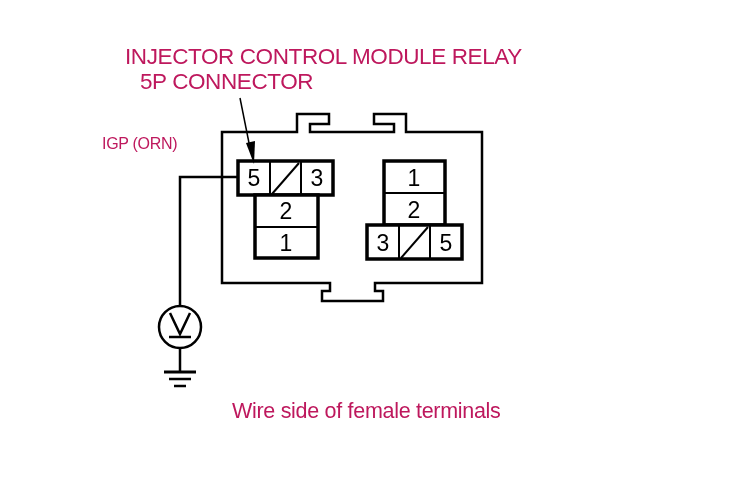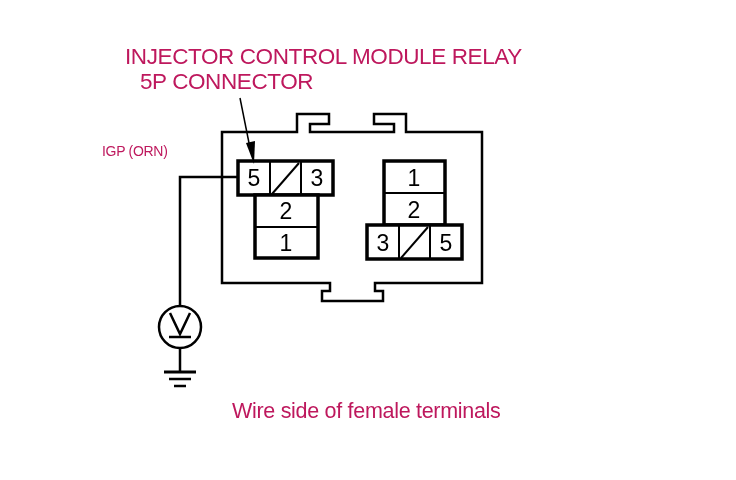--- a/index.html
+++ b/index.html
@@ -4,21 +4,21 @@
   <style>
     html, body { margin: 0; padding: 0; background: #ffffff; }
     body { width: 736px; height: 480px; position: relative; overflow: hidden; }
     #stage { position: absolute; left: 0; top: 0; width: 736px; height: 480px; }
     .label {
       position: absolute; white-space: nowrap; color: #be185d;
       font-family: "Liberation Sans", sans-serif; line-height: 1;
     }
     #title1 { left: 125px; top: 46px; font-size: 22.5px; letter-spacing: -0.4px; }
     #title2 { left: 125px; top: 71px; font-size: 22.5px; letter-spacing: -0.4px; margin-left: 15px; }
-    #wire-label { left: 102px; top: 144px; font-size: 14px; letter-spacing: -0.3px; }
+    #wire-label { left: 102px; top: 136px; font-size: 16px; letter-spacing: -0.3px; }
     #caption { left: 198px; top: 401px; font-size: 21.5px; letter-spacing: -0.3px; margin-left: 34px; }
     svg text { font-family: "Liberation Sans", sans-serif; font-size: 23px; fill: #000; }
   </style>
 </head>
 <body>
 
 <div id="stage">
   <svg width="736" height="480" viewBox="0 0 736 480">
 
     <path d="M222,132 L297,132 L297,114 L329,114 L329,124 L310,124 L310,132

